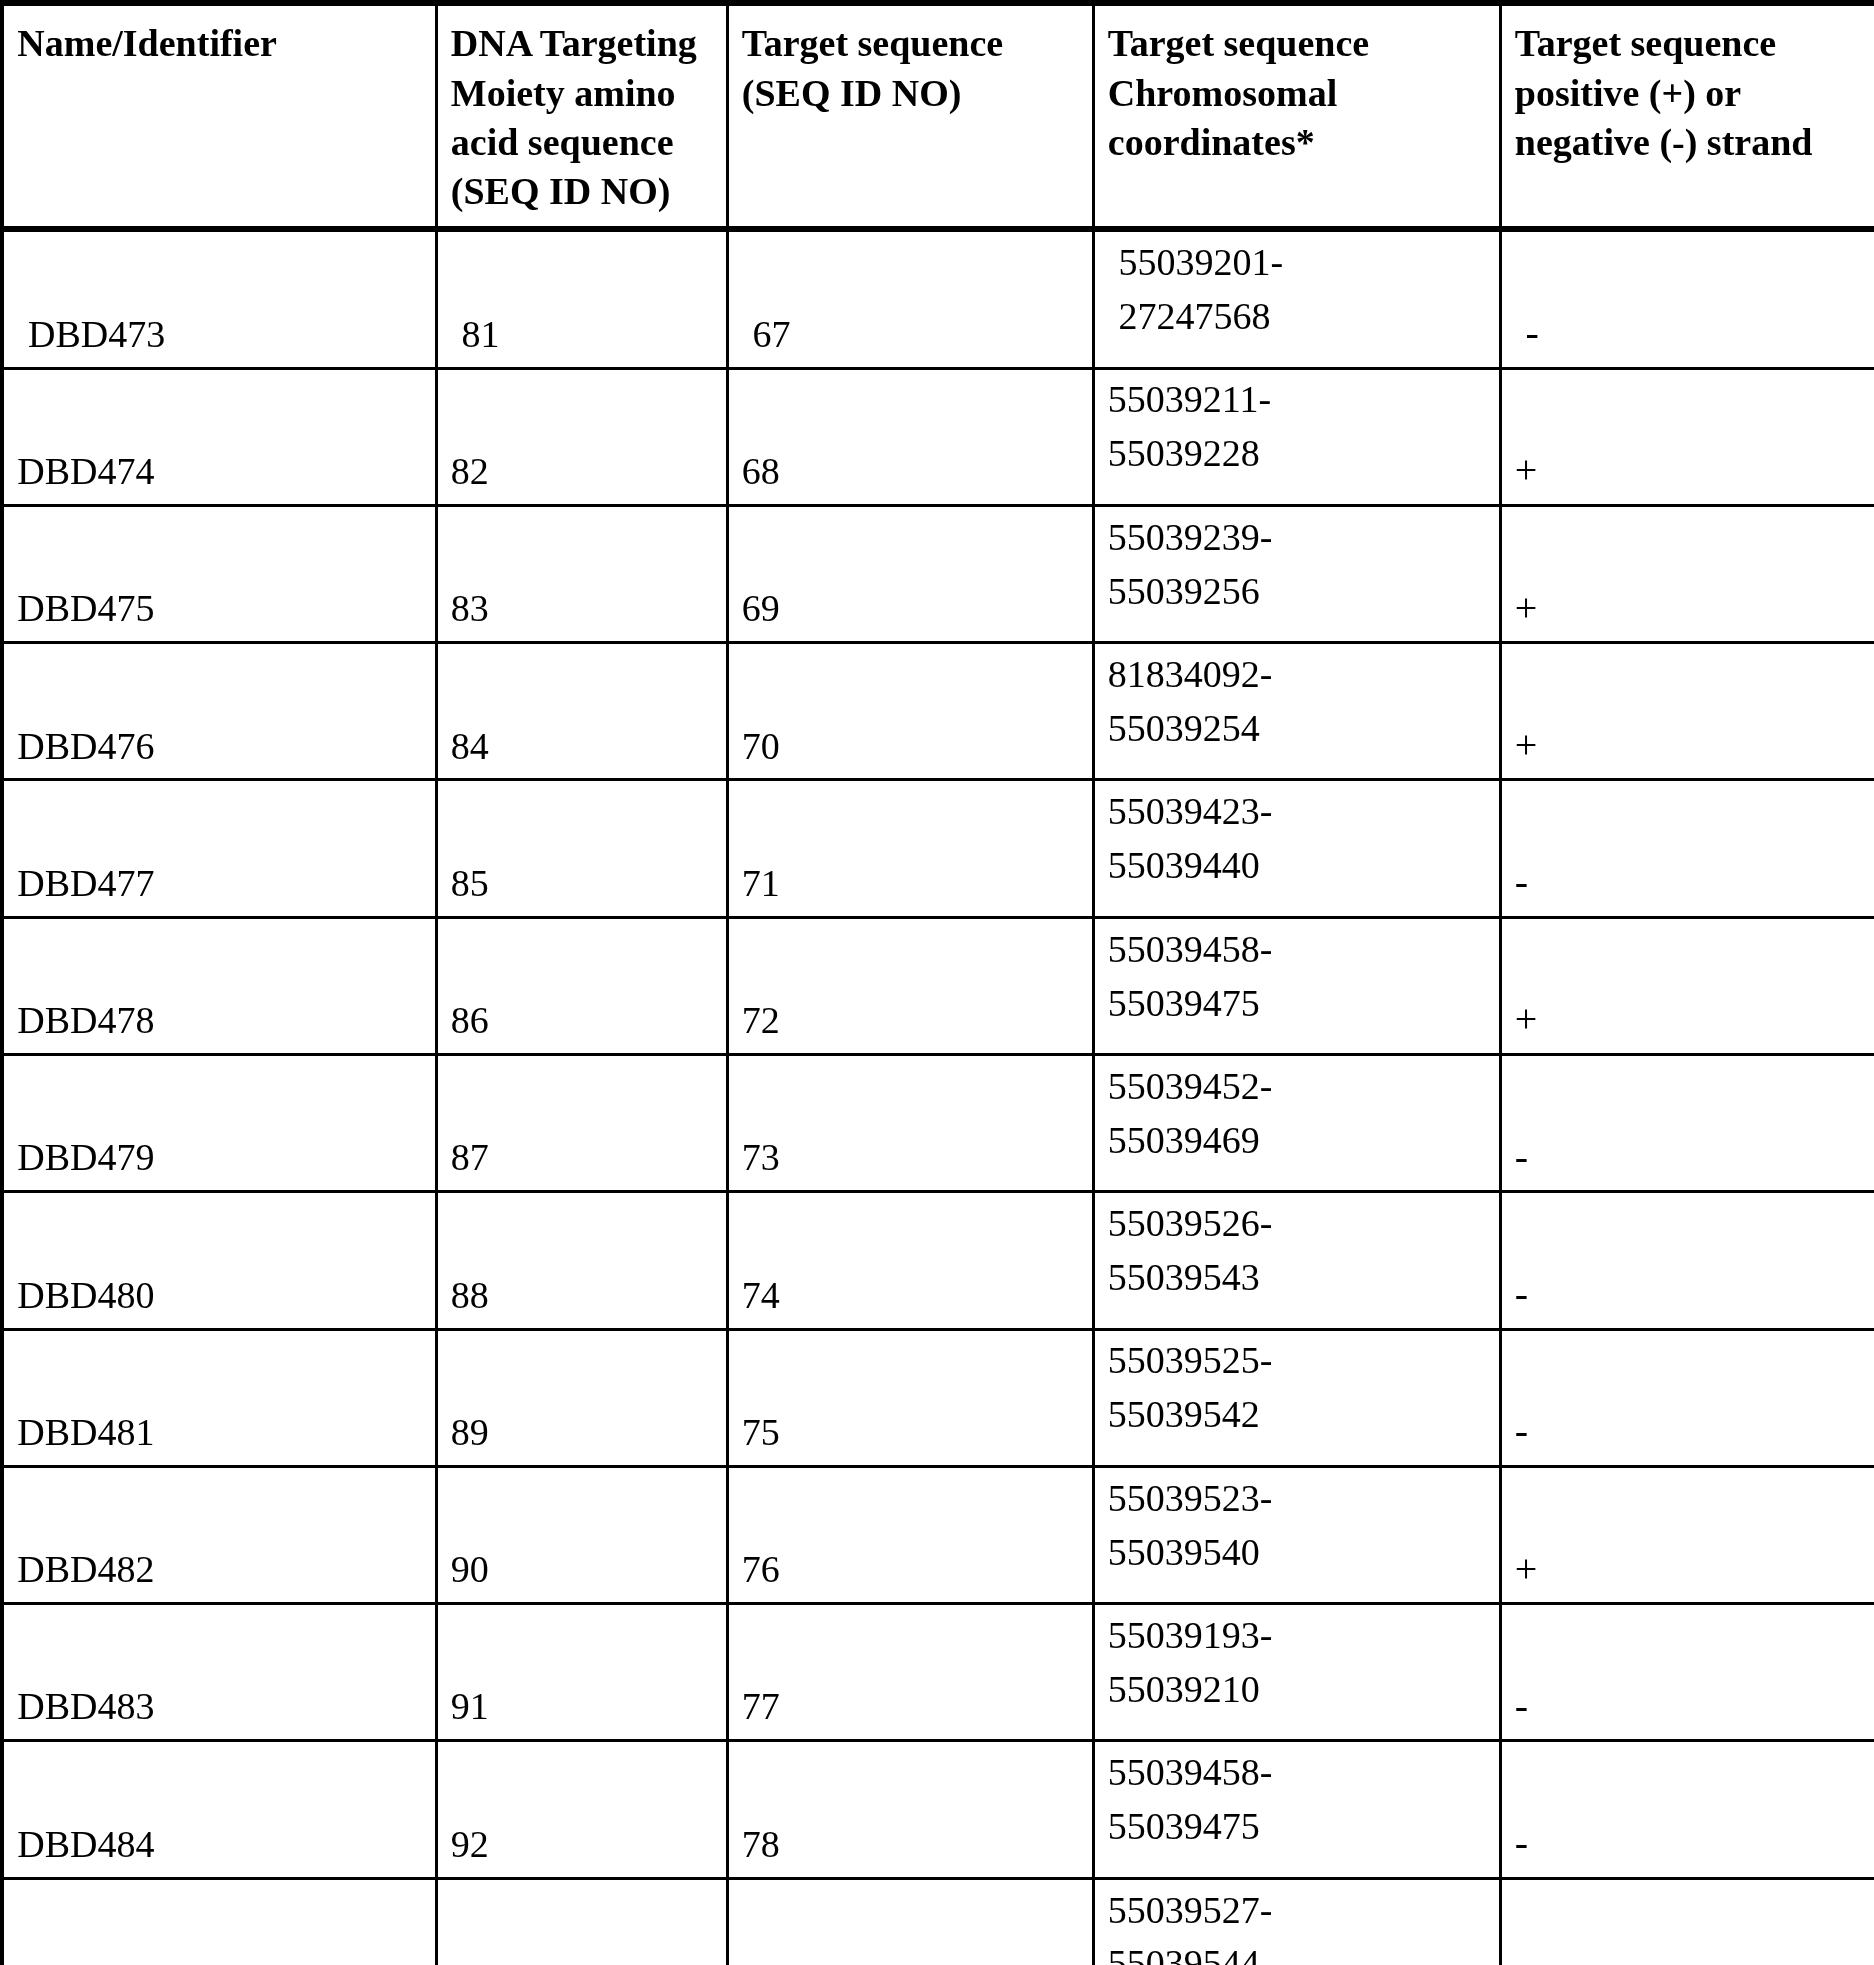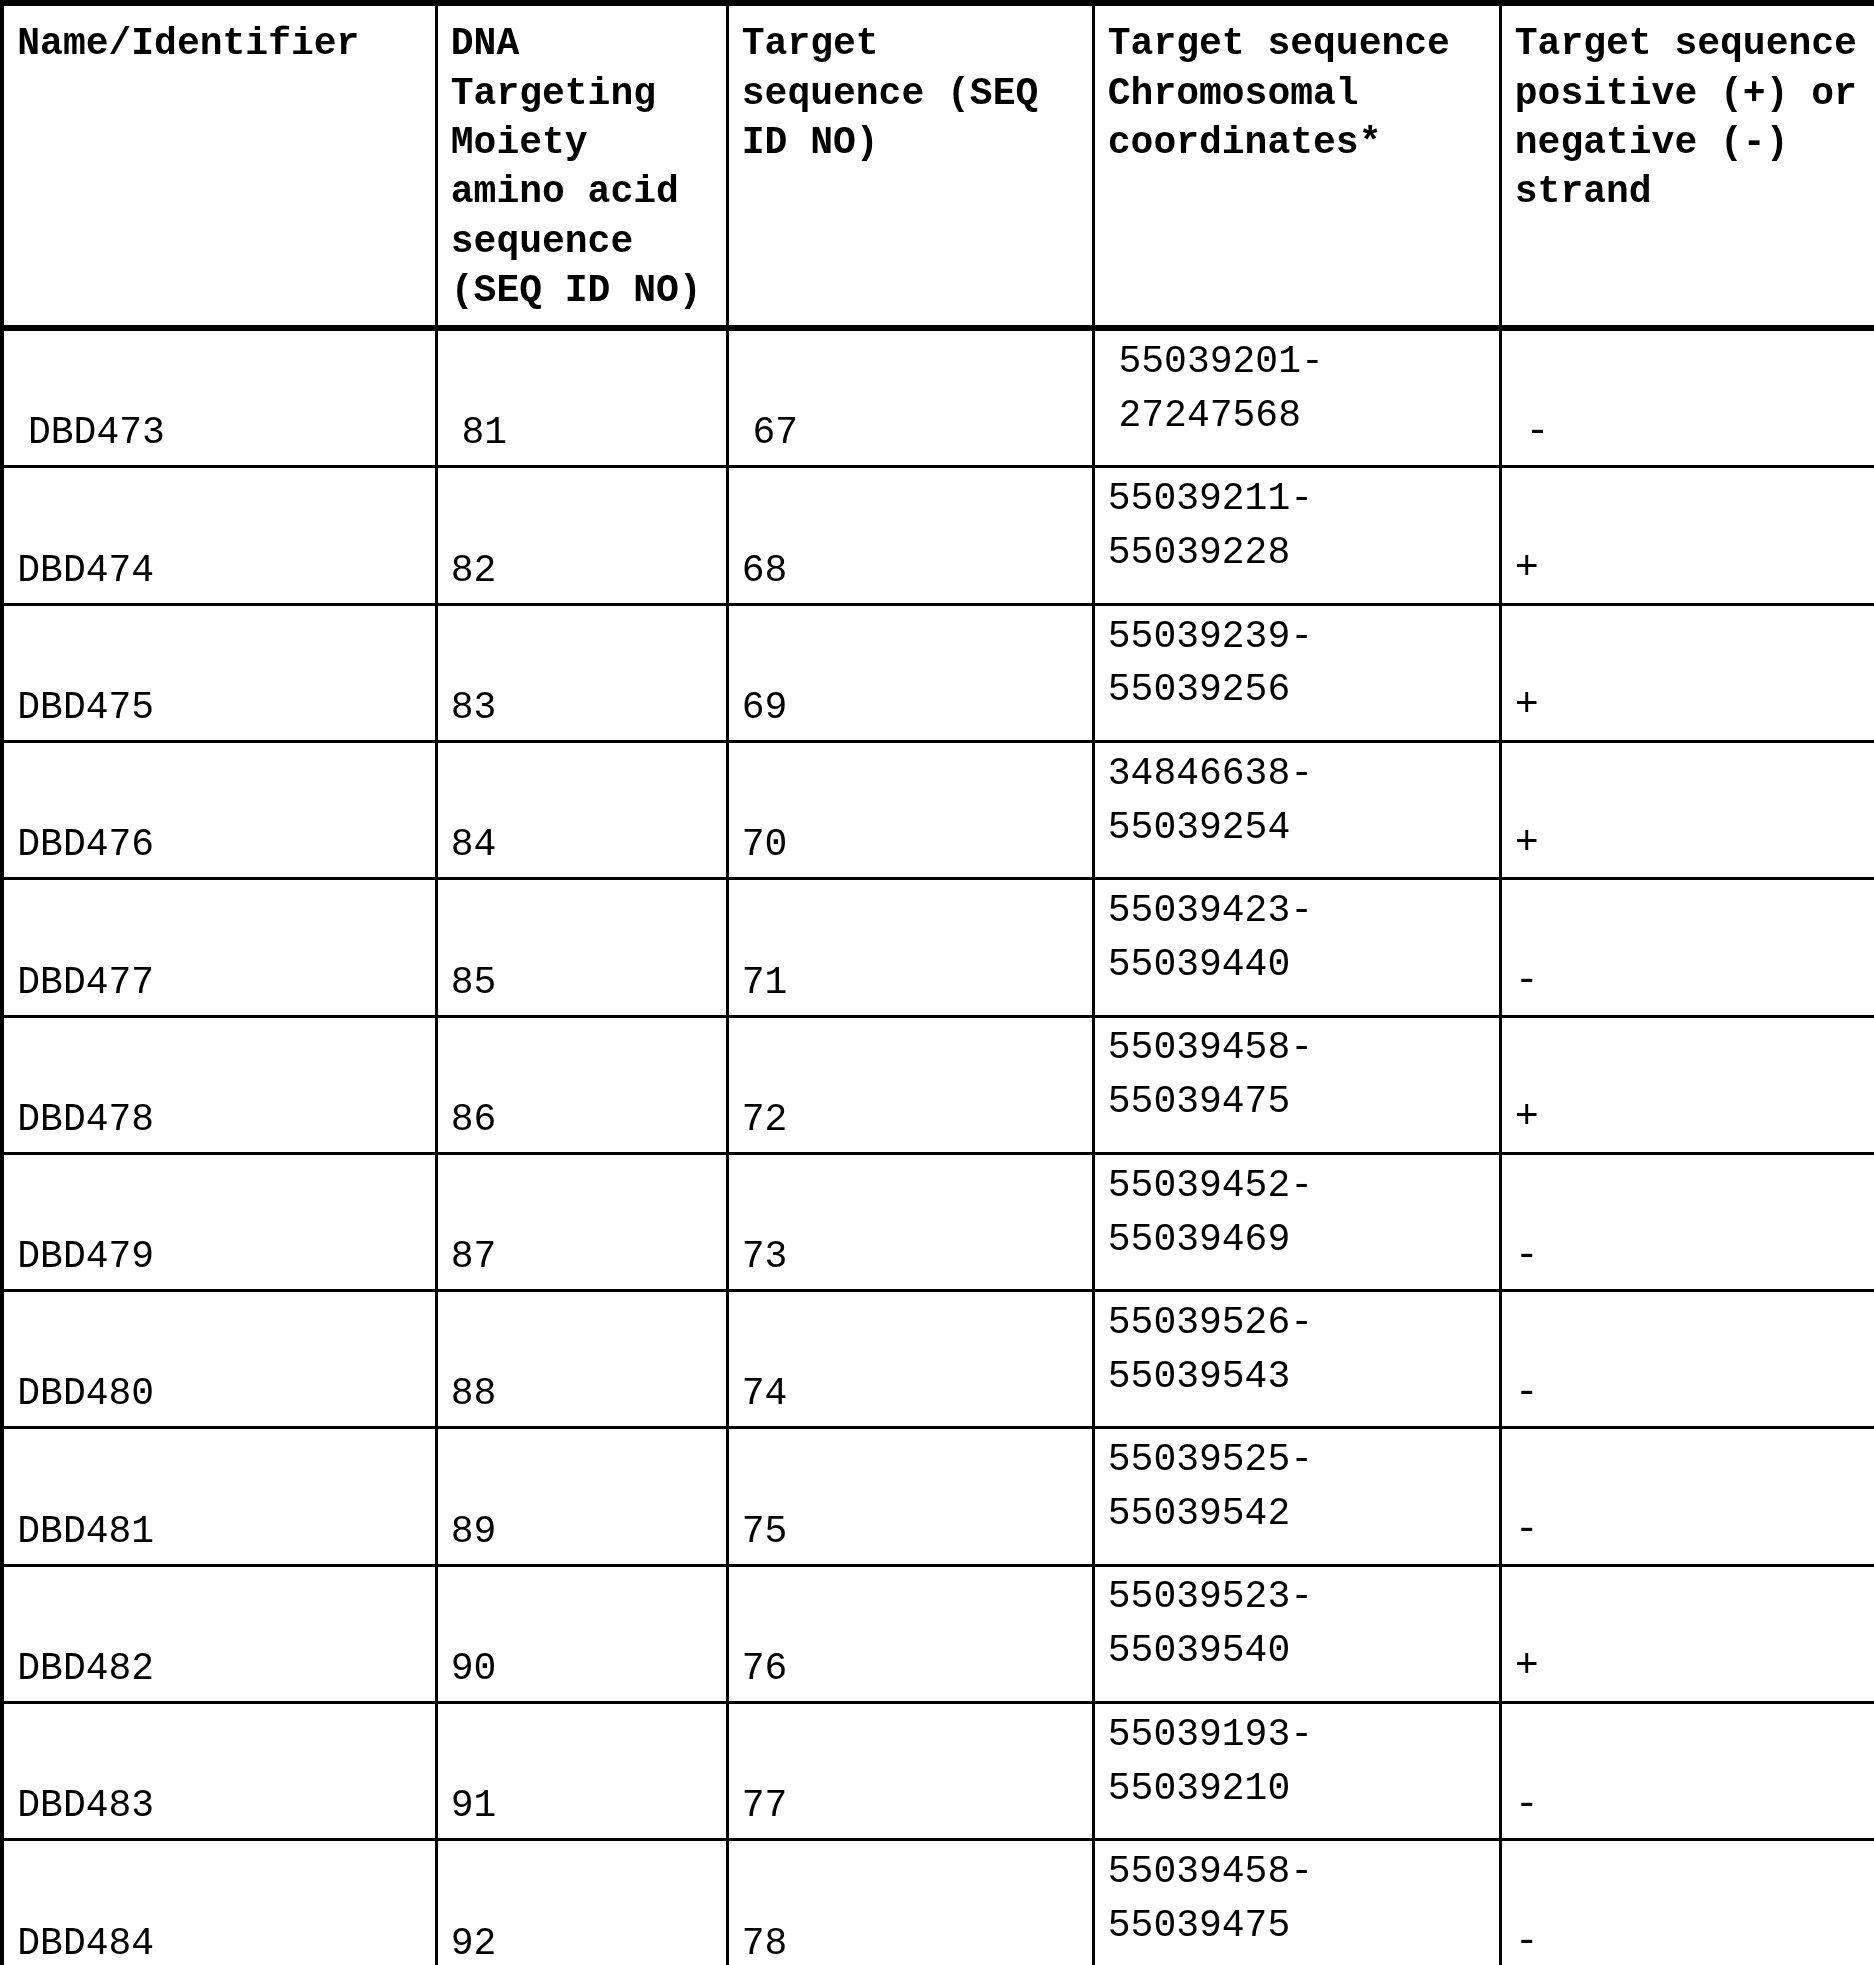--- a/index.html
+++ b/index.html
@@ -13,21 +13,20 @@
     font-family: "Liberation Serif", "DejaVu Serif", serif;
     color: #000000;
     overflow: hidden;
   }
 
   .table-wrap {
     width: 1875px;
     height: 1902px;
     box-sizing: border-box;
     position: relative;
-    font-family: Liberation Mono, monospace;
   }
 
   table.patent-table {
     width: 1875px;
     border-collapse: collapse;
     table-layout: fixed;
     font-size: 38px;
     line-height: 1.30;
   }
 
@@ -140,21 +139,21 @@
             <span class="hdr-line">55039239-</span>
             <span class="hdr-line">55039256</span>
           </td>
           <td class="strand-cell">+</td>
         </tr>
         <tr>
           <td>DBD476</td>
           <td>84</td>
           <td>70</td>
           <td class="coord-cell">
-            <span class="hdr-line">34846638-</span>
+            <span class="hdr-line">81834092-</span>
             <span class="hdr-line">55039254</span>
           </td>
           <td class="strand-cell">+</td>
         </tr>
         <tr>
           <td>DBD477</td>
           <td>85</td>
           <td>71</td>
           <td class="coord-cell">
             <span class="hdr-line">55039423-</span>

